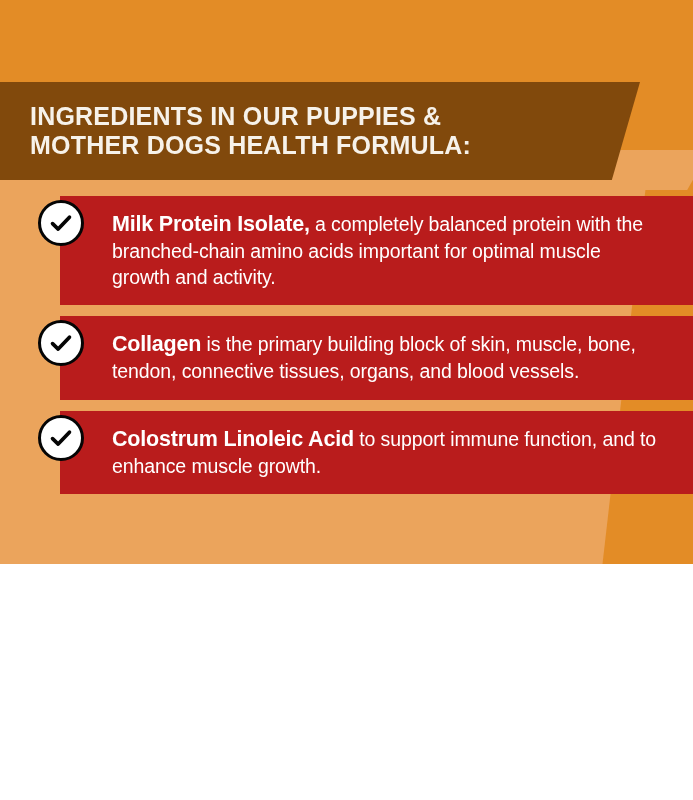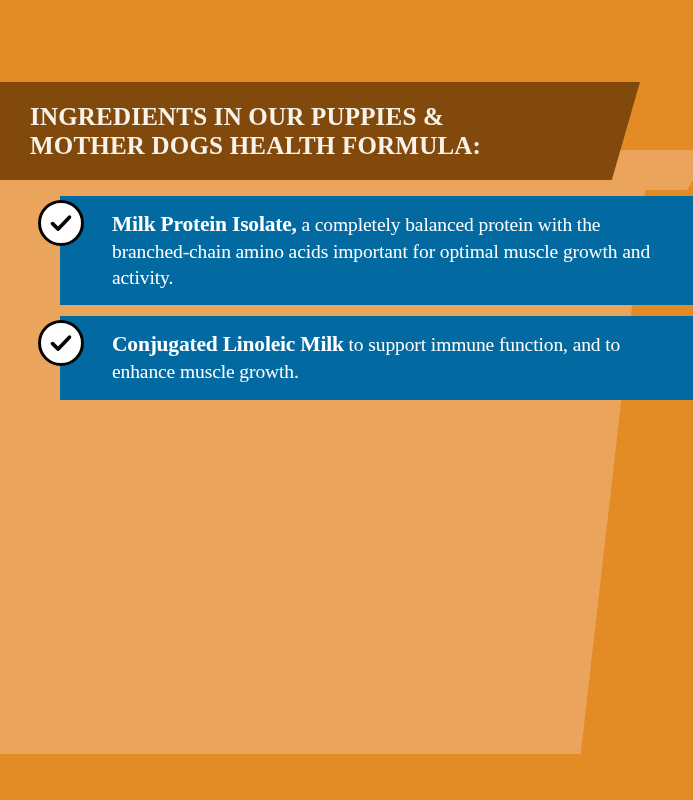--- a/index.html
+++ b/index.html
@@ -8,24 +8,23 @@
     padding: 0;
     background: #ffffff;
   }
   body {
     font-family: "Liberation Sans", "DejaVu Sans", sans-serif;
   }
 
   #poster {
     position: relative;
     width: 693px;
-    height: 800px;
+    height: 564px;
     overflow: hidden;
     background: #e38c26;
-    font-family: Liberation Serif, serif;
   }
 
   
   .bg-base {
     position: absolute;
     inset: 0;
     background: #e38c26;
     z-index: 0;
   }
 
@@ -93,21 +92,21 @@
 
   .item {
     position: relative;
     margin-bottom: 11px;
   }
 
   .panel {
     position: relative;
     margin-left: 60px;
     margin-right: 0;
-    background: #0369a1;
+    background: #b91c1c;
     padding: 14px 36px 15px 52px;
     min-height: 56px;
     box-sizing: border-box;
   }
 
   .check {
     position: absolute;
     left: 38px;
     top: 4px;
     width: 46px;
@@ -159,21 +158,31 @@
           <div class="text"><span class="term">Milk Protein Isolate,</span><span class="desc"> a completely balanced protein with the branched-chain amino acids important for optimal muscle growth and activity.</span></div>
         </div>
         <div class="check">
           <svg viewBox="0 0 24 24" aria-hidden="true">
             <path d="M4.2 12.6 L9.4 17.6 L19.8 6.6" fill="none" stroke="#050505" stroke-width="3.4" stroke-linecap="round" stroke-linejoin="round"></path>
           </svg>
         </div>
       </div>
       <div class="item">
         <div class="panel">
-          <div class="text"><span class="term">Conjugated Linoleic Milk</span><span class="desc"> to support immune function, and to enhance muscle growth.</span></div>
+          <div class="text"><span class="term">Collagen</span><span class="desc"> is the primary building block of skin, muscle, bone, tendon, connective tissues, organs, and blood vessels.</span></div>
+        </div>
+        <div class="check">
+          <svg viewBox="0 0 24 24" aria-hidden="true">
+            <path d="M4.2 12.6 L9.4 17.6 L19.8 6.6" fill="none" stroke="#050505" stroke-width="3.4" stroke-linecap="round" stroke-linejoin="round"></path>
+          </svg>
+        </div>
+      </div>
+      <div class="item">
+        <div class="panel">
+          <div class="text"><span class="term">Colostrum Linoleic Acid</span><span class="desc"> to support immune function, and to enhance muscle growth.</span></div>
         </div>
         <div class="check">
           <svg viewBox="0 0 24 24" aria-hidden="true">
             <path d="M4.2 12.6 L9.4 17.6 L19.8 6.6" fill="none" stroke="#050505" stroke-width="3.4" stroke-linecap="round" stroke-linejoin="round"></path>
           </svg>
         </div>
       </div>
     </div>
 
 </div>

